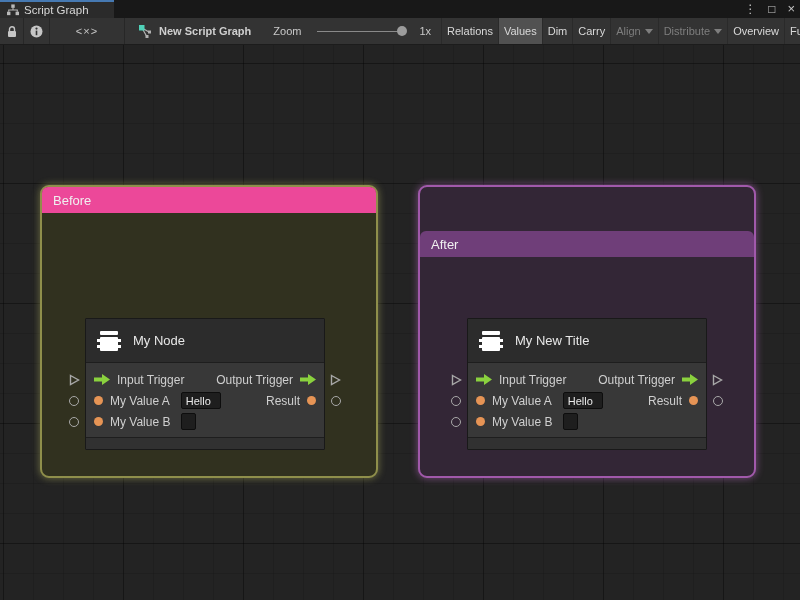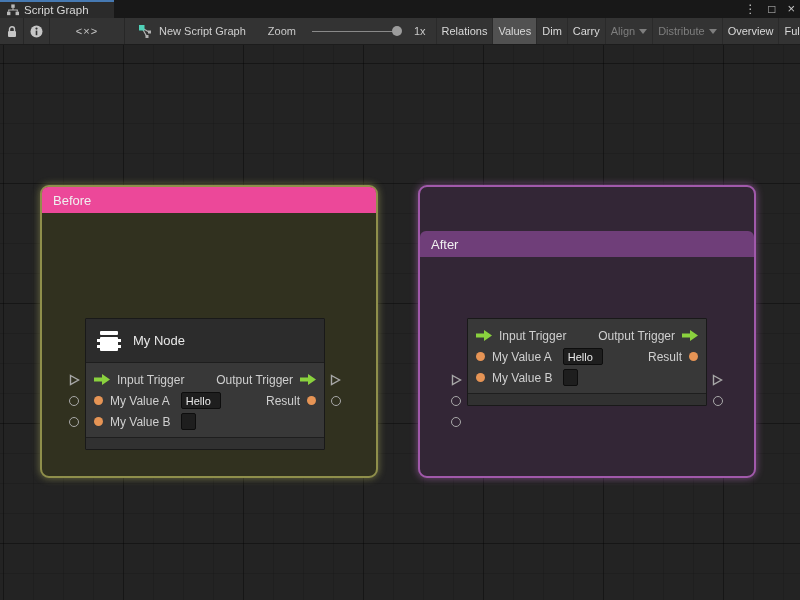--- a/index.html
+++ b/index.html
@@ -28,21 +28,21 @@
   
   .toolbar {
     position:absolute; top:18px; left:0; width:800px; height:27px;
     background:#333333; border-bottom:1px solid #1c1c1c;
     display:flex; align-items:stretch; color:#d4d4d4; font-size:11px;
     overflow:hidden; white-space:nowrap;
   }
   .tb-sep { width:1px; background:#272727; flex:none; }
   .tb-icon-btn { flex:none; display:flex; align-items:center; justify-content:center; }
   .tb-lock { width:23px; } .tb-info { width:25px; } .tb-code { width:74px; color:#c8c8c8; font-size:11px; letter-spacing:1px; }
-  .tb-graphname { flex:none; display:flex; align-items:center; gap:7px; padding:0 14px 0 13px; color:#cfcfcf; }
+  .tb-graphname { flex:none; display:flex; align-items:center; gap:7px; padding:0 14px 0 13px; color:#cfcfcf;font-weight:bold; }
   .tb-zoom { flex:none; display:flex; align-items:center; gap:16px; padding:0 10px 0 8px; color:#c9c9c9; }
   .zoom-track { position:relative; width:86px; height:1px; background:#8a8a8a; }
   .zoom-handle { position:absolute; right:-4px; top:-4.5px; width:10px; height:10px; border-radius:50%; background:#9c9c9c; }
   .tb-btn {
     flex:none; display:flex; align-items:center; gap:4px;
     padding:0 5px; border-left:1px solid #2a2a2a; color:#d9d9d9;
   }
   .tb-btn.active { background:#515151; }
   .tb-btn.disabled { color:#7e7e7e; }
   .chev { width:0; height:0; border-left:4px solid transparent; border-right:4px solid transparent; border-top:5px solid #7e7e7e; margin-top:1px; }
@@ -281,20 +281,33 @@
     <span class="outer circ-out out-l t3"></span>
     <span class="outer out-r t1" style="display:flex">
       <svg width="11" height="12" viewBox="0 0 11 12">
           <path d="M1.5 1.5 L9.5 6 L1.5 10.5 Z" fill="none" stroke="#a8a8a8" stroke-width="1.4"></path>
         </svg>
     </span>
     <span class="outer circ-out out-r t2"></span>
   </div>
 
   <div class="node node-2">
+    <div class="node-header">
+      <span style="display:flex">
+        <svg width="26" height="26" viewBox="0 0 26 26" fill="#ffffff">
+          <rect x="4" y="3" width="18" height="4" rx="1"></rect>
+          <rect x="4" y="9" width="18" height="14" rx="1"></rect>
+          <rect x="1" y="11" width="3" height="3"></rect>
+            <rect x="1" y="17" width="3" height="3"></rect>
+          <rect x="22" y="11" width="3" height="3"></rect>
+            <rect x="22" y="17" width="3" height="3"></rect>
+        </svg>
+      </span>
+      <span>My New Title</span>
+    </div>
     <div class="node-body">
       <div class="port-row">
         <span class="row-left">
           <span style="display:flex">
             <svg width="16" height="11" viewBox="0 0 16 11">
                 <path d="M0 3.5 H8 V0 L16 5.5 L8 11 V7.5 H0 Z" fill="#8ad13e"></path>
               </svg>
           </span>
           <span>Input Trigger</span>
         </span>

